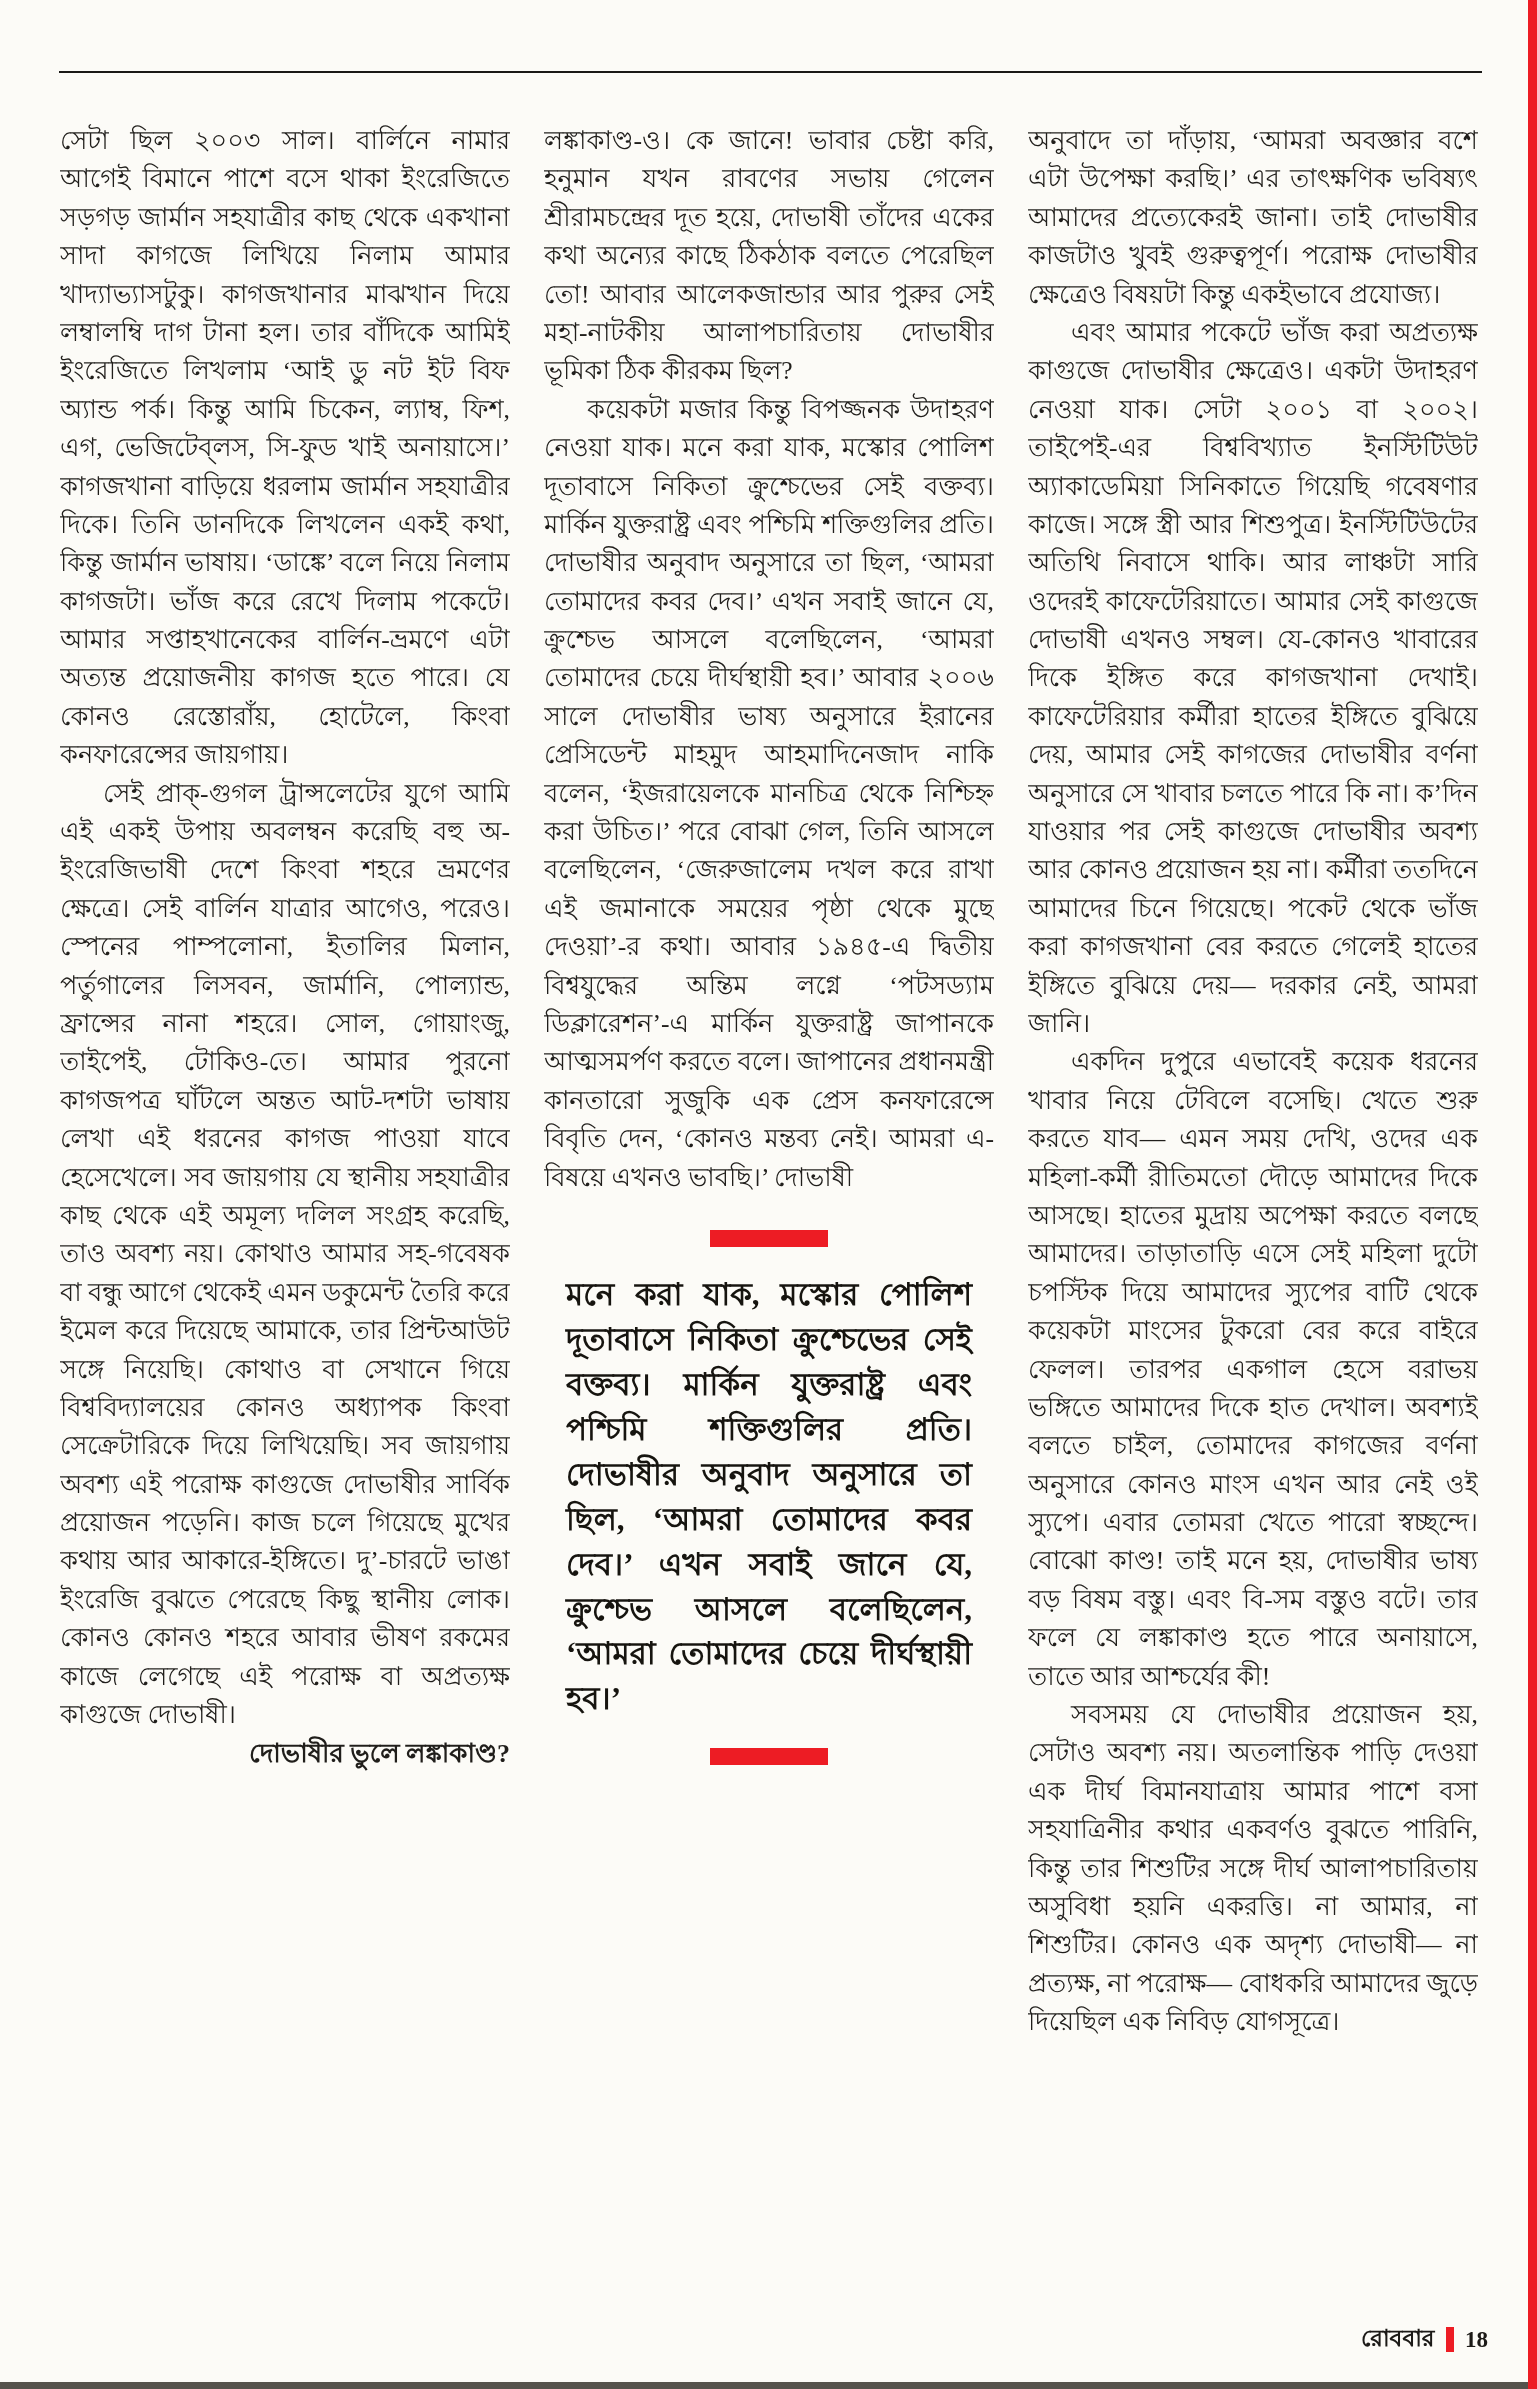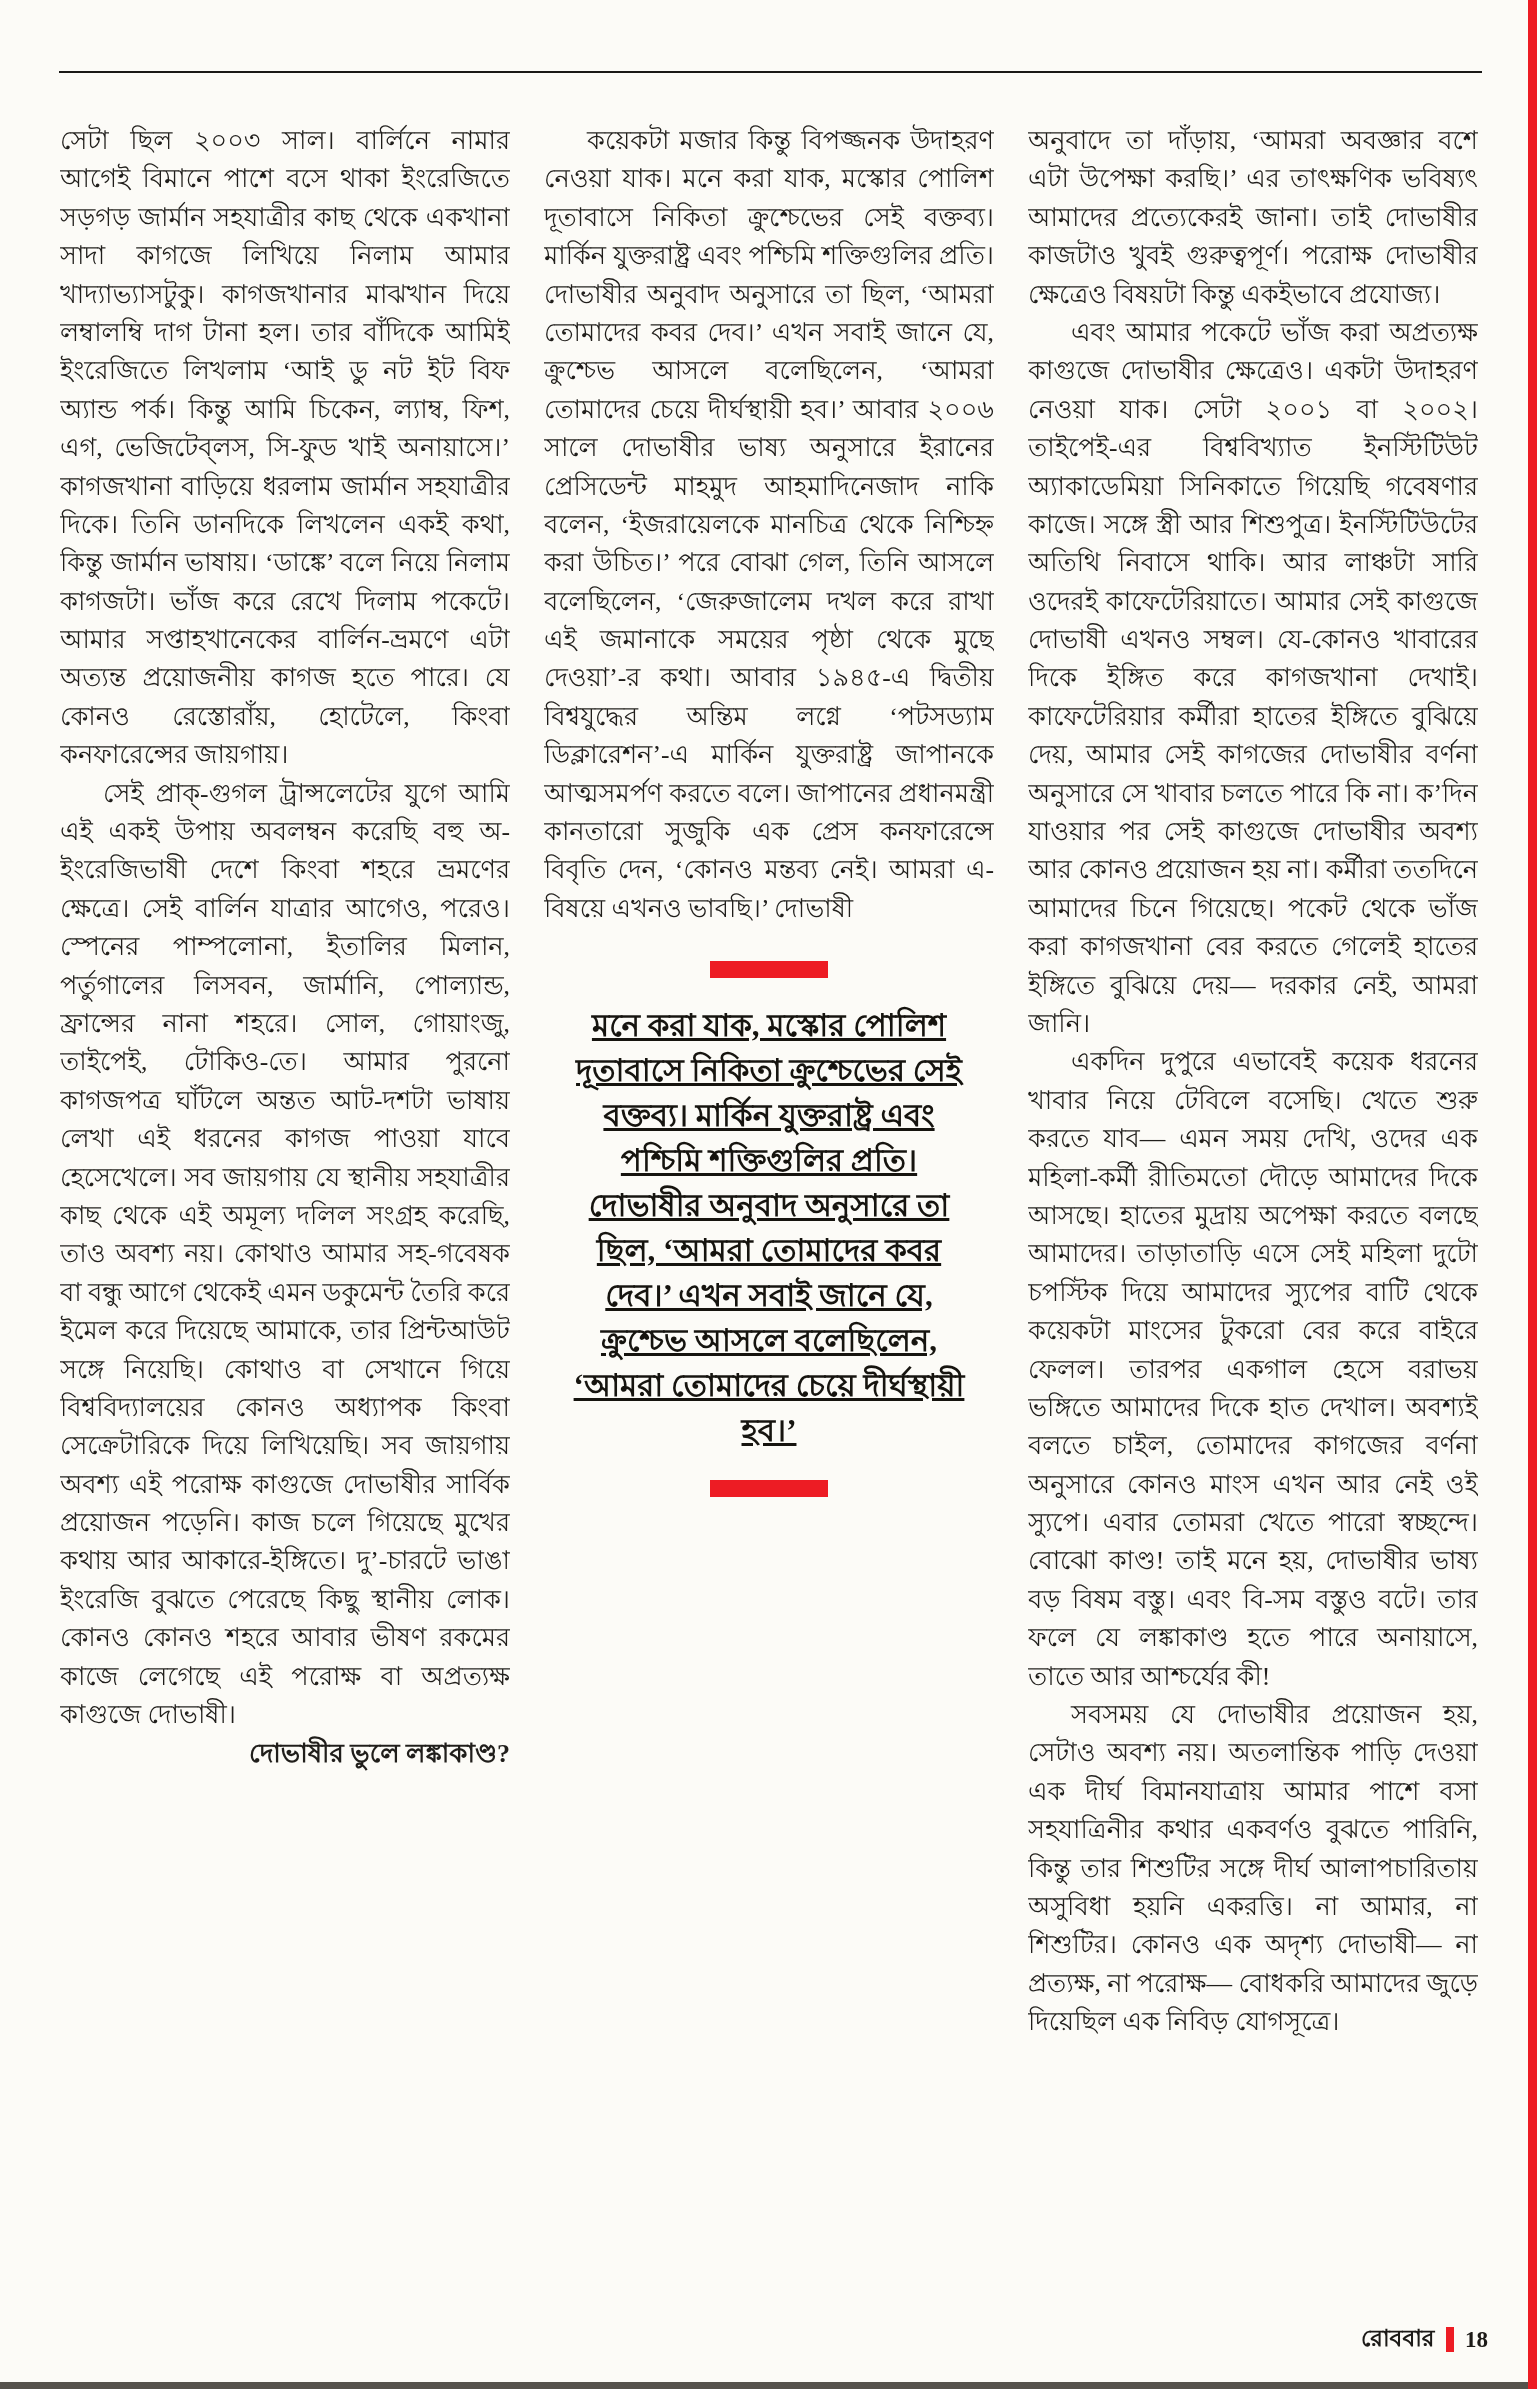--- a/index.html
+++ b/index.html
@@ -73,23 +73,21 @@
     width: 118px;
     height: 17px;
     background: #ed1c24;
     margin: 0 auto 26px auto;
   }
   .pq-bar.bottom { margin: 26px auto 0 auto; }
   .pull-quote-text {
     font-weight: bold;
     font-size: 31px;
     line-height: 1.45;
-    text-align: center;
     color: #16140f;
-    text-decoration: underline;
   }
   .footer {
     position: absolute;
     right: 50px;
     top: 2320px;
     display: flex;
     align-items: center;
     gap: 11px;
     font-size: 23px;
     font-weight: bold;
@@ -112,20 +110,21 @@
 
   <div class="columns">
 
     <div class="col">
       <p>সেটা ছিল ২০০৩ সাল। বার্লিনে নামার আগেই বিমানে পাশে বসে থাকা ইংরেজিতে সড়গড় জার্মান সহযাত্রীর কাছ থেকে একখানা সাদা কাগজে লিখিয়ে নিলাম আমার খাদ্যাভ্যাসটুকু। কাগজখানার মাঝখান দিয়ে লম্বালম্বি দাগ টানা হল। তার বাঁদিকে আমিই ইংরেজিতে লিখলাম ‘আই ডু নট ইট বিফ অ্যান্ড পর্ক। কিন্তু আমি চিকেন, ল্যাম্ব, ফিশ, এগ, ভেজিটেব্‌লস, সি-ফুড খাই অনায়াসে।’ কাগজখানা বাড়িয়ে ধরলাম জার্মান সহযাত্রীর দিকে। তিনি ডানদিকে লিখলেন একই কথা, কিন্তু জার্মান ভাষায়। ‘ডাঙ্কে’ বলে নিয়ে নিলাম কাগজটা। ভাঁজ করে রেখে দিলাম পকেটে। আমার সপ্তাহখানেকের বার্লিন-ভ্রমণে এটা অত্যন্ত প্রয়োজনীয় কাগজ হতে পারে। যে কোনও রেস্তোরাঁয়, হোটেলে, কিংবা কনফারেন্সের জায়গায়।</p>
       <p class="indent">সেই প্রাক্-গুগল ট্রান্সলেটের যুগে আমি এই একই উপায় অবলম্বন করেছি বহু অ-ইংরেজিভাষী দেশে কিংবা শহরে ভ্রমণের ক্ষেত্রে। সেই বার্লিন যাত্রার আগেও, পরেও। স্পেনের পাম্পলোনা, ইতালির মিলান, পর্তুগালের লিসবন, জার্মানি, পোল্যান্ড, ফ্রান্সের নানা শহরে। সোল, গোয়াংজু, তাইপেই, টোকিও-তে। আমার পুরনো কাগজপত্র ঘাঁটলে অন্তত আট-দশটা ভাষায় লেখা এই ধরনের কাগজ পাওয়া যাবে হেসেখেলে। সব জায়গায় যে স্থানীয় সহযাত্রীর কাছ থেকে এই অমূল্য দলিল সংগ্রহ করেছি, তাও অবশ্য নয়। কোথাও আমার সহ-গবেষক বা বন্ধু আগে থেকেই এমন ডকুমেন্ট তৈরি করে ইমেল করে দিয়েছে আমাকে, তার প্রিন্টআউট সঙ্গে নিয়েছি। কোথাও বা সেখানে গিয়ে বিশ্ববিদ্যালয়ের কোনও অধ্যাপক কিংবা সেক্রেটারিকে দিয়ে লিখিয়েছি। সব জায়গায় অবশ্য এই পরোক্ষ কাগুজে দোভাষীর সার্বিক প্রয়োজন পড়েনি। কাজ চলে গিয়েছে মুখের কথায় আর আকারে-ইঙ্গিতে। দু’-চারটে ভাঙা ইংরেজি বুঝতে পেরেছে কিছু স্থানীয় লোক। কোনও কোনও শহরে আবার ভীষণ রকমের কাজে লেগেছে এই পরোক্ষ বা অপ্রত্যক্ষ কাগুজে দোভাষী।</p>
       <p class="section-heading">দোভাষীর ভুলে লঙ্কাকাণ্ড?</p>
     </div>
 
     <div class="col">
+      <p>লঙ্কাকাণ্ড-ও। কে জানে! ভাবার চেষ্টা করি, হনুমান যখন রাবণের সভায় গেলেন শ্রীরামচন্দ্রের দূত হয়ে, দোভাষী তাঁদের একের কথা অন্যের কাছে ঠিকঠাক বলতে পেরেছিল তো! আবার আলেকজান্ডার আর পুরুর সেই মহা-নাটকীয় আলাপচারিতায় দোভাষীর ভূমিকা ঠিক কীরকম ছিল?</p>
       <p class="indent">কয়েকটা মজার কিন্তু বিপজ্জনক উদাহরণ নেওয়া যাক। মনে করা যাক, মস্কোর পোলিশ দূতাবাসে নিকিতা ক্রুশ্চেভের সেই বক্তব্য। মার্কিন যুক্তরাষ্ট্র এবং পশ্চিমি শক্তিগুলির প্রতি। দোভাষীর অনুবাদ অনুসারে তা ছিল, ‘আমরা তোমাদের কবর দেব।’ এখন সবাই জানে যে, ক্রুশ্চেভ আসলে বলেছিলেন, ‘আমরা তোমাদের চেয়ে দীর্ঘস্থায়ী হব।’ আবার ২০০৬ সালে দোভাষীর ভাষ্য অনুসারে ইরানের প্রেসিডেন্ট মাহমুদ আহমাদিনেজাদ নাকি বলেন, ‘ইজরায়েলকে মানচিত্র থেকে নিশ্চিহ্ন করা উচিত।’ পরে বোঝা গেল, তিনি আসলে বলেছিলেন, ‘জেরুজালেম দখল করে রাখা এই জমানাকে সময়ের পৃষ্ঠা থেকে মুছে দেওয়া’-র কথা। আবার ১৯৪৫-এ দ্বিতীয় বিশ্বযুদ্ধের অন্তিম লগ্নে ‘পটসড্যাম ডিক্লারেশন’-এ মার্কিন যুক্তরাষ্ট্র জাপানকে আত্মসমর্পণ করতে বলে। জাপানের প্রধানমন্ত্রী কানতারো সুজুকি এক প্রেস কনফারেন্সে বিবৃতি দেন, ‘কোনও মন্তব্য নেই। আমরা এ-বিষয়ে এখনও ভাবছি।’ দোভাষী</p>
       <div class="pull-quote-block">
         <div class="pq-bar"></div>
         <div class="pull-quote-text">মনে করা যাক, মস্কোর পোলিশ দূতাবাসে নিকিতা ক্রুশ্চেভের সেই বক্তব্য। মার্কিন যুক্তরাষ্ট্র এবং পশ্চিমি শক্তিগুলির প্রতি। দোভাষীর অনুবাদ অনুসারে তা ছিল, ‘আমরা তোমাদের কবর দেব।’ এখন সবাই জানে যে, ক্রুশ্চেভ আসলে বলেছিলেন, ‘আমরা তোমাদের চেয়ে দীর্ঘস্থায়ী হব।’</div>
         <div class="pq-bar bottom"></div>
       </div>
     </div>
 
     <div class="col">
       <p>অনুবাদে তা দাঁড়ায়, ‘আমরা অবজ্ঞার বশে এটা উপেক্ষা করছি।’ এর তাৎক্ষণিক ভবিষ্যৎ আমাদের প্রত্যেকেরই জানা। তাই দোভাষীর কাজটাও খুবই গুরুত্বপূর্ণ। পরোক্ষ দোভাষীর ক্ষেত্রেও বিষয়টা কিন্তু একইভাবে প্রযোজ্য।</p>

